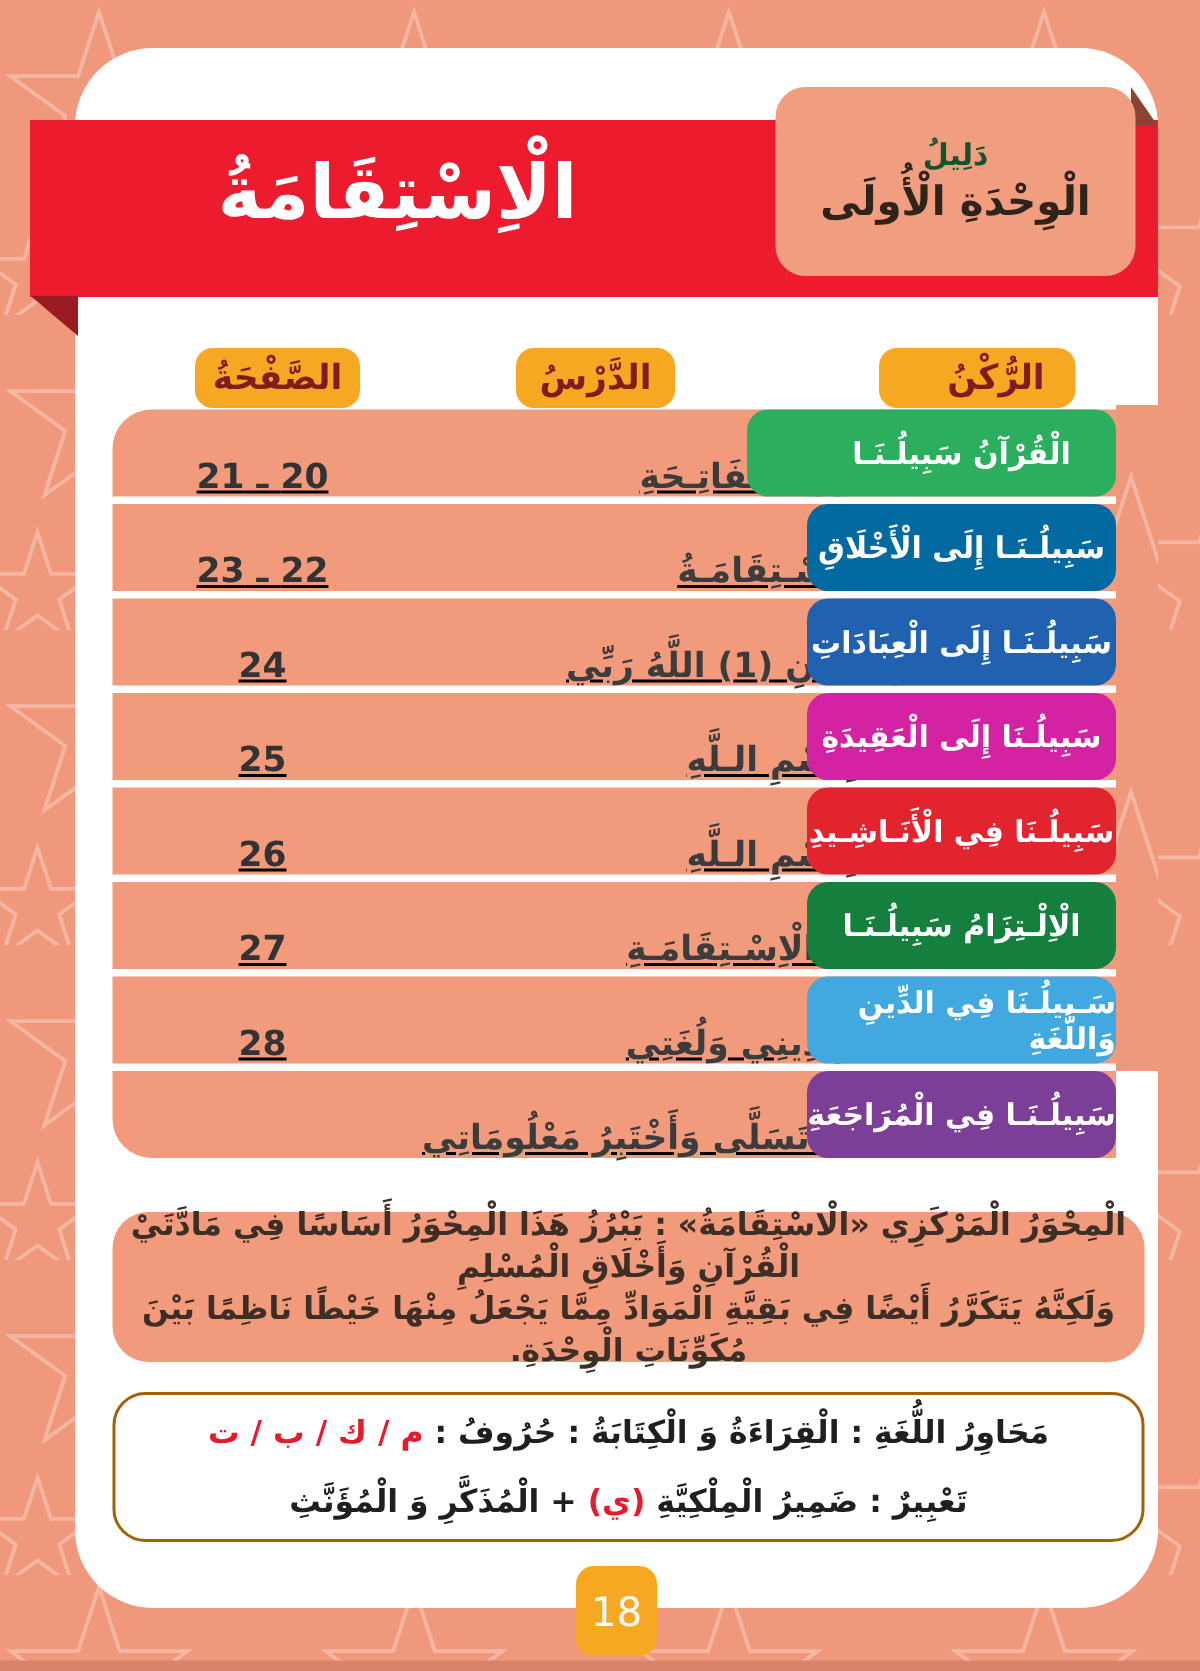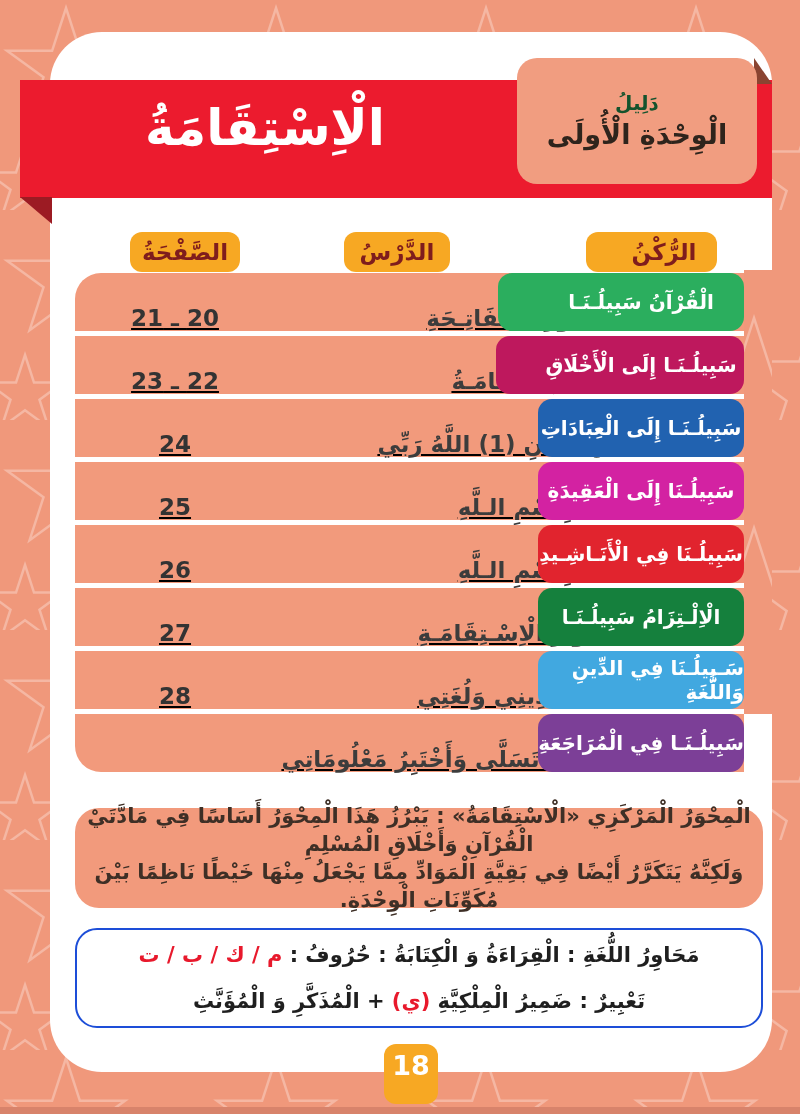--- a/index.html
+++ b/index.html
@@ -39,28 +39,28 @@
   .lesson-cell{flex:1;display:flex;align-items:center;justify-content:center;
                font-size:23px;font-weight:bold;color:#3C3C3C;direction:rtl;padding-left:10px;}
   .badge{position:absolute;right:0;top:0;bottom:0;width:206px;border-radius:14px;
          display:flex;align-items:center;justify-content:center;color:#ffffff;
          font-size:20px;font-weight:bold;direction:rtl;}
 
   .note-box{position:absolute;left:75px;top:808px;width:688px;height:100px;background:#F29A7C;border-radius:24px;
             z-index:5;display:flex;flex-direction:column;justify-content:center;align-items:center;
             font-size:21px;font-weight:bold;color:#3E2F26;direction:rtl;line-height:28px;text-align:center;}
   .lang-box{position:absolute;left:75px;top:928px;width:688px;height:100px;background:#ffffff;
-            border:2px solid #1d4ed8;border-radius:22px;box-sizing:border-box;z-index:5;
+            border:2px solid #a16207;border-radius:22px;box-sizing:border-box;z-index:5;
             display:flex;flex-direction:column;justify-content:center;align-items:center;
             font-size:21px;font-weight:bold;color:#1F1F1F;direction:rtl;line-height:46px;text-align:center;}
   .red-text{color:#E8192C;}
 
   .page-badge{position:absolute;left:384px;top:1044px;width:54px;height:60px;background:#F7A823;border-radius:12px;
-              z-index:6;display:flex;justify-content:center;align-items:flex-start;padding-top:6px;box-sizing:border-box;
-              color:#ffffff;font-size:27px;font-weight:bold;}
+              z-index:6;display:flex;justify-content:center;align-items:flex-start;padding-top:16px;box-sizing:border-box;
+              color:#ffffff;font-size:27px;font-weight:normal;}
 </style>
 </head>
 <body>
 
 <div class="page">
 
   <svg class="pattern-layer" width="800" height="1114" xmlns="http://www.w3.org/2000/svg">
     <defs>
       <pattern id="stars" width="210" height="210" patternUnits="userSpaceOnUse">
         <g fill="none" stroke="#ffffff" stroke-opacity="0.30" stroke-width="2.5">
@@ -107,21 +107,21 @@
 
   <div class="rows">
     <div class="row first">
       <div class="page-cell">20 ـ 21</div>
       <div class="lesson-cell">سُـورَةُ الْـفَاتِـحَةِ</div>
       <div class="badge" style="background: rgb(43, 174, 94); padding-left: 40px;">الْقُرْآنُ سَبِيلُـنَـا</div>
     </div>
     <div class="row">
       <div class="page-cell">22 ـ 23</div>
       <div class="lesson-cell">الْاِسْـتِقَامَـةُ</div>
-      <div class="badge" style="background: #be185d; padding-left: 42px;">سَبِيلُـنَـا إِلَى الْأَخْلَاقِ</div>
+      <div class="badge" style="background: #0369a1;">سَبِيلُـنَـا إِلَى الْأَخْلَاقِ</div>
     </div>
     <div class="row">
       <div class="page-cell">24</div>
       <div class="lesson-cell">الـشَّهَادَتَـانِ (1) اللَّهُ رَبِّي</div>
       <div class="badge" style="background: rgb(33, 98, 176);">سَبِيلُـنَـا إِلَى الْعِبَادَاتِ</div>
     </div>
     <div class="row">
       <div class="page-cell">25</div>
       <div class="lesson-cell">بِـسْمِ الـلَّهِ</div>
       <div class="badge" style="background: rgb(211, 34, 162);">سَبِيلُـنَا إِلَى الْعَقِيدَةِ</div>

